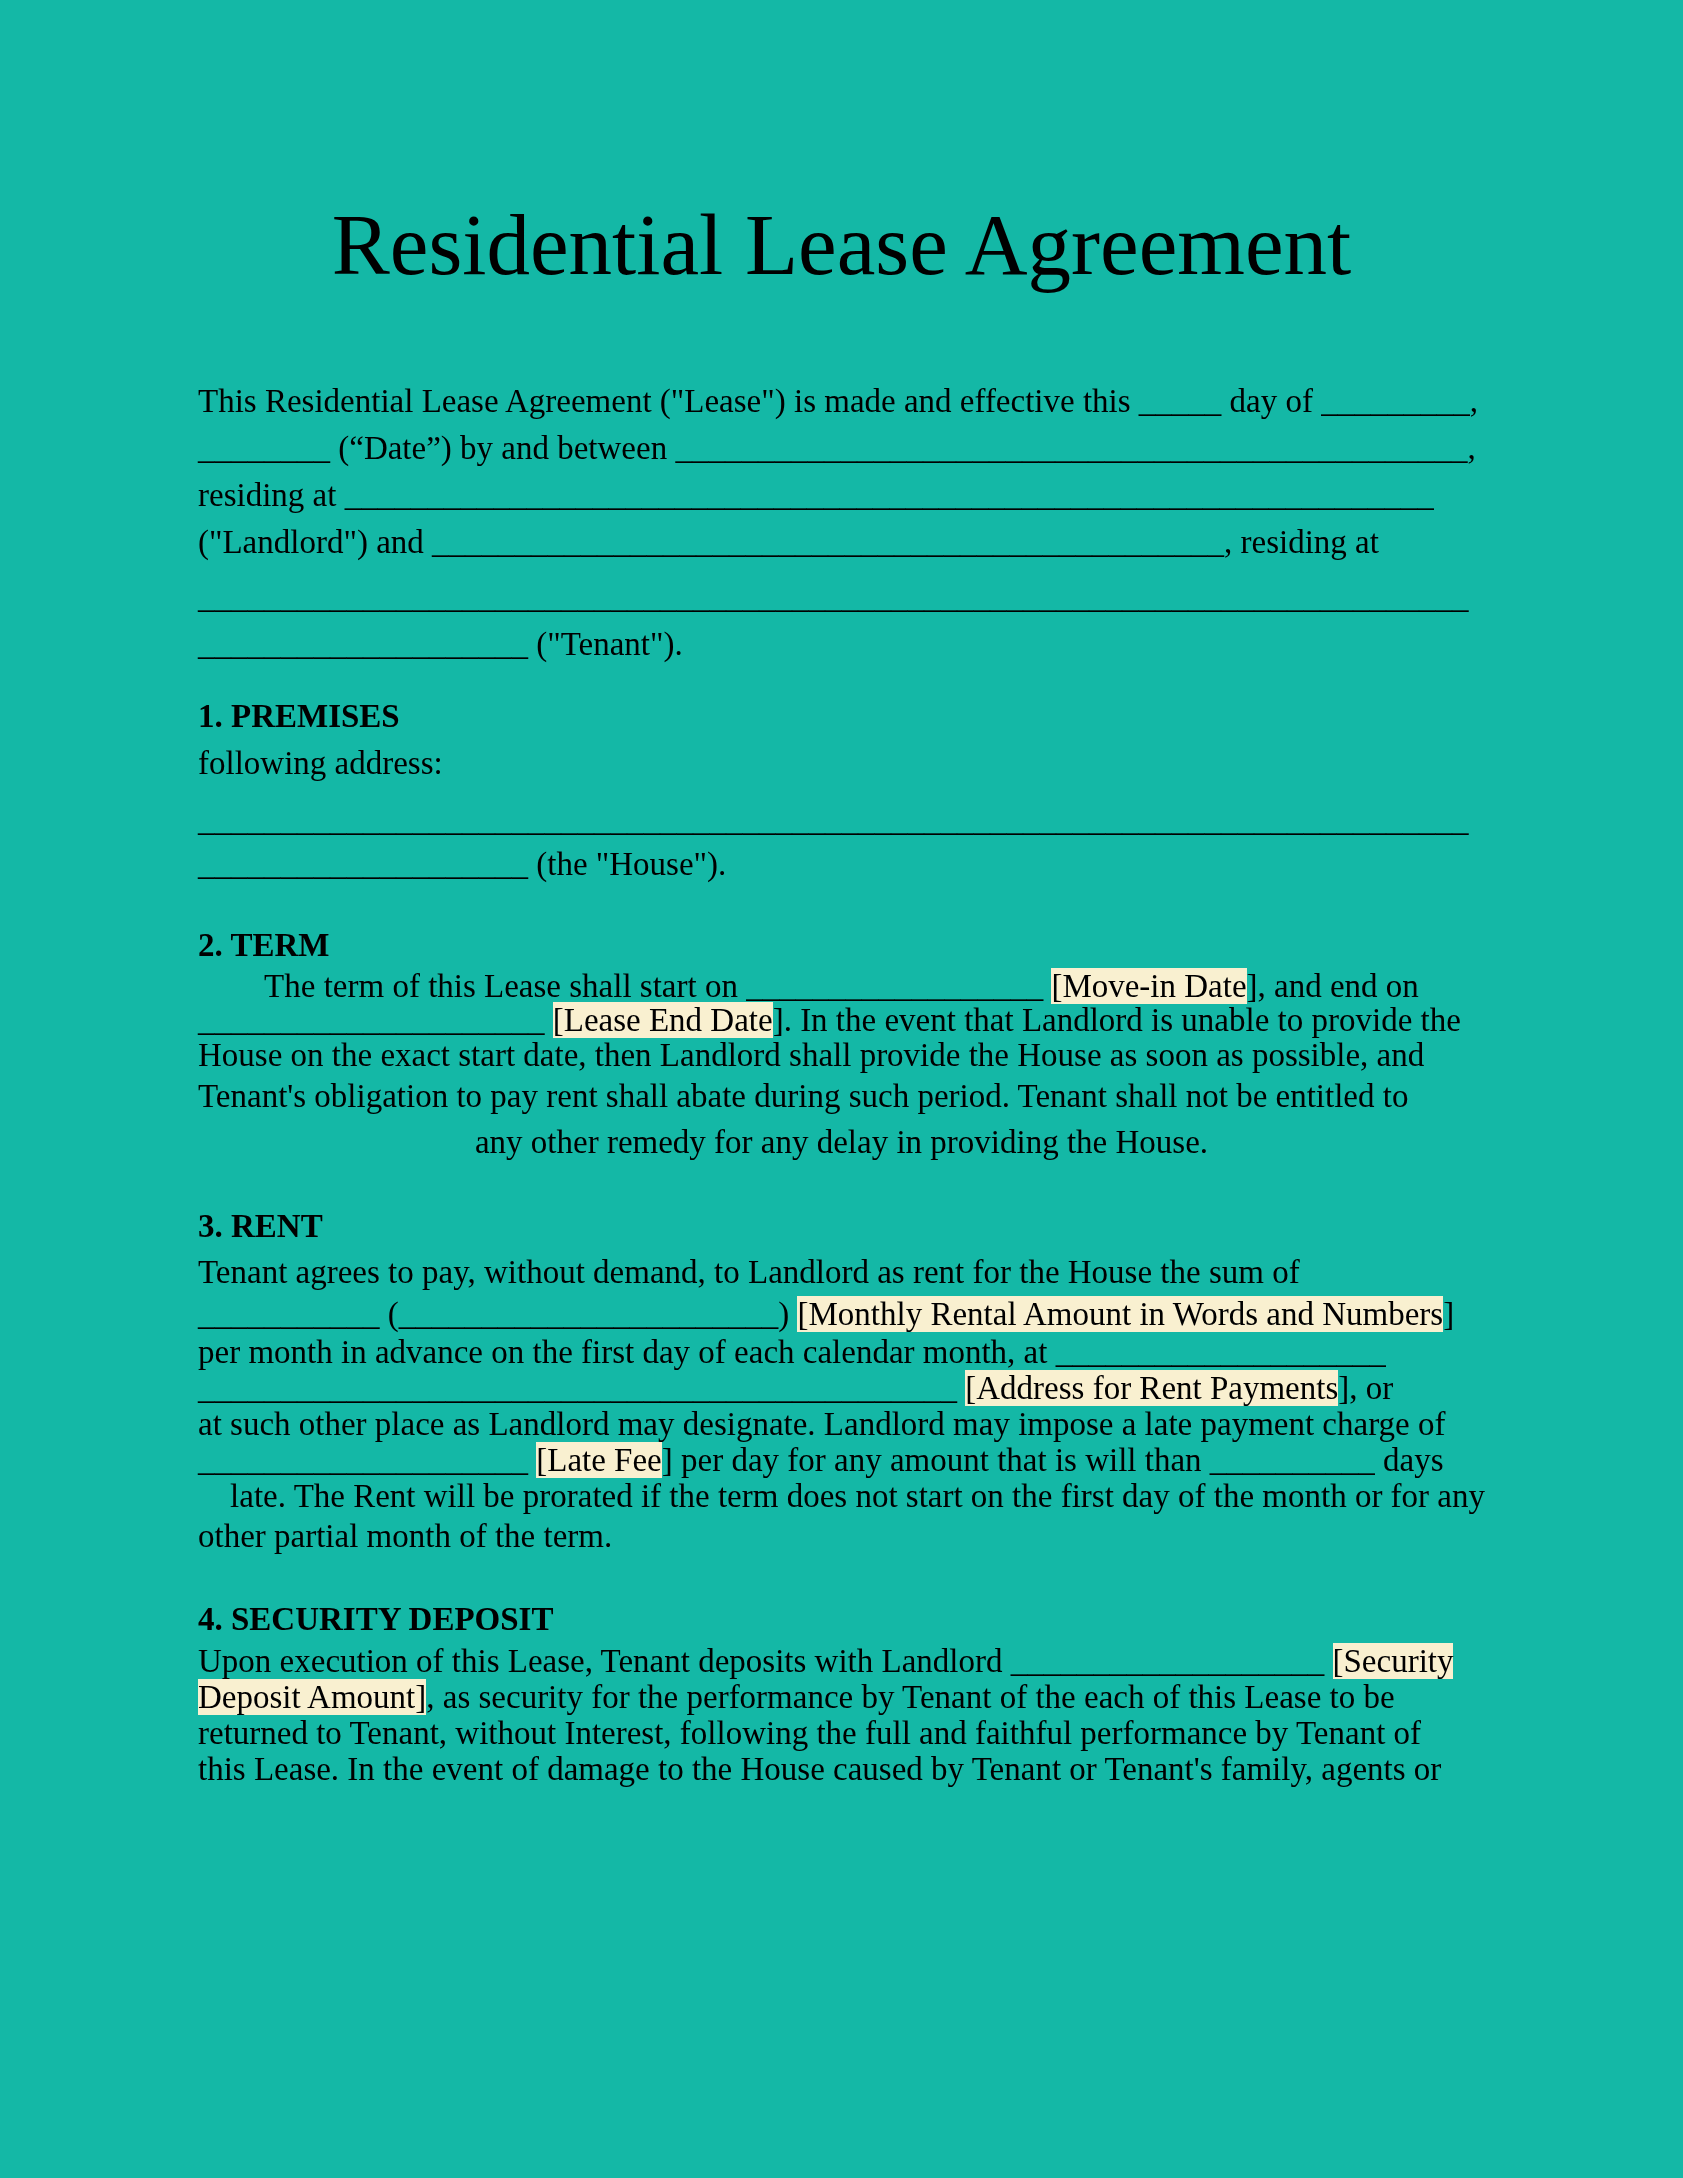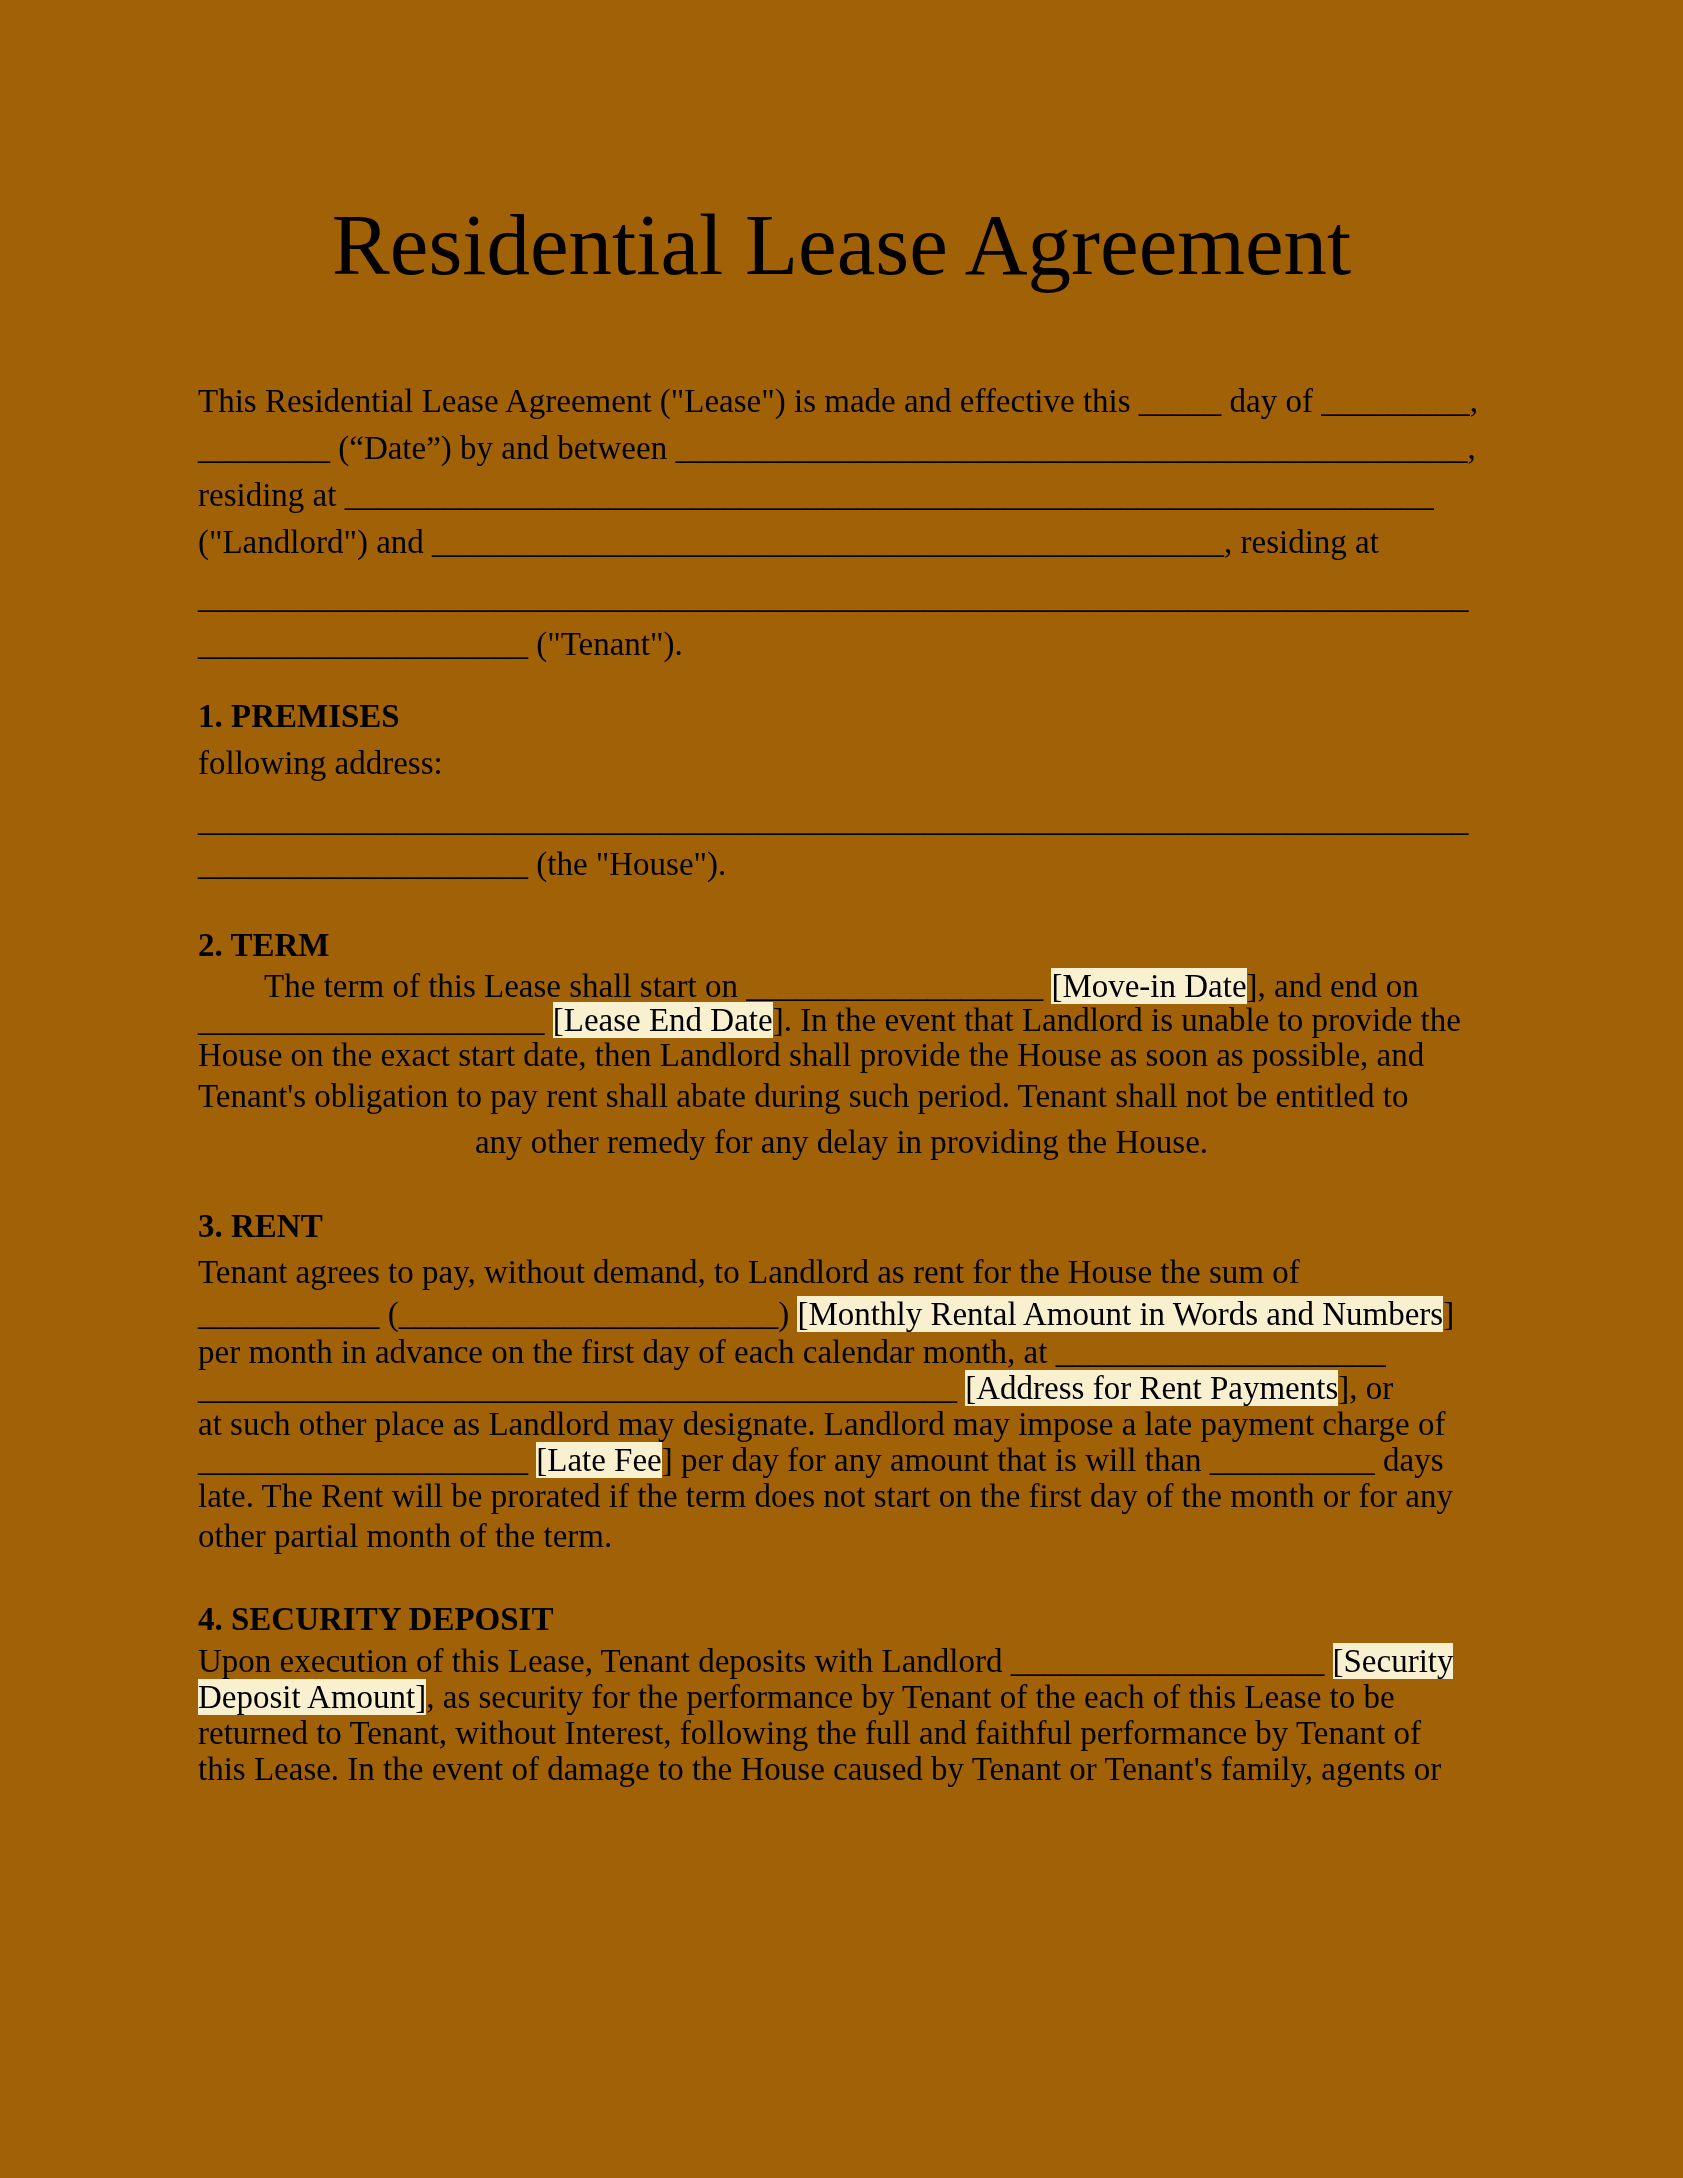--- a/index.html
+++ b/index.html
@@ -2,21 +2,21 @@
 <html style="--hl: #f9f0d0;"><head>
 <meta charset="utf-8">
 <style>
   :root { --hl: #f9f0d0; }
   * { box-sizing: border-box; }
   html, body { margin: 0; padding: 0; background: #ffffff; }
   .page {
     position: relative;
     width: 1683px;
     height: 2178px;
-    background: #a16207;
+    background: #14b8a6;
     color: #000000;
     font-family: "Liberation Serif", "DejaVu Serif", serif;
     font-size: 33px;
     overflow: hidden;
   }
   .inner { padding: 0 198px; }
   .title {
     margin-top: 189px;
     text-align: center;
     font-size: 87px;
@@ -61,21 +61,21 @@
           <div class="ln" style="height: 46px; line-height: 46px; text-align: center;"><span>any other remedy for any delay in providing the House.</span></div>
         </div>
         <div class="section">
           <div class="sec-h">3. RENT</div>
           <div class="ln" style="height: 44px; line-height: 44px;"><span>Tenant agrees to pay, without demand, to Landlord as rent for the House the sum of</span></div>
           <div class="ln" style="height: 40px; line-height: 40px;"><span>___________ (_______________________) </span><span class="hl">[Monthly Rental Amount in Words and Numbers</span><span>]</span></div>
           <div class="ln" style="height: 36px; line-height: 36px;"><span>per month in advance on the first day of each calendar month, at ____________________</span></div>
           <div class="ln" style="height: 36px; line-height: 36px;"><span>______________________________________________ </span><span class="hl">[Address for Rent Payments</span><span>], or</span></div>
           <div class="ln" style="height: 36px; line-height: 36px;"><span>at such other place as Landlord may designate. Landlord may impose a late payment charge of</span></div>
           <div class="ln" style="height: 36px; line-height: 36px;"><span>____________________ </span><span class="hl">[Late Fee</span><span>] per day for any amount that is will than __________ days</span></div>
-          <div class="ln" style="height: 36px; line-height: 36px;"><span>late. The Rent will be prorated if the term does not start on the first day of the month or for any</span></div>
+          <div class="ln" style="height: 36px; line-height: 36px; text-align: right;"><span>late. The Rent will be prorated if the term does not start on the first day of the month or for any</span></div>
           <div class="ln" style="height: 44px; line-height: 44px;"><span>other partial month of the term.</span></div>
         </div>
         <div class="section">
           <div class="sec-h">4. SECURITY DEPOSIT</div>
           <div class="ln" style="height: 36px; line-height: 36px;"><span>Upon execution of this Lease, Tenant deposits with Landlord ___________________ </span><span class="hl">[Security</span></div>
           <div class="ln" style="height: 36px; line-height: 36px;"><span class="hl">Deposit Amount]</span><span>, as security for the performance by Tenant of the each of this Lease to be</span></div>
           <div class="ln" style="height: 36px; line-height: 36px;"><span>returned to Tenant, without Interest, following the full and faithful performance by Tenant of</span></div>
           <div class="ln" style="height: 36px; line-height: 36px;"><span>this Lease. In the event of damage to the House caused by Tenant or Tenant's family, agents or</span></div>
         </div>
       </div>

